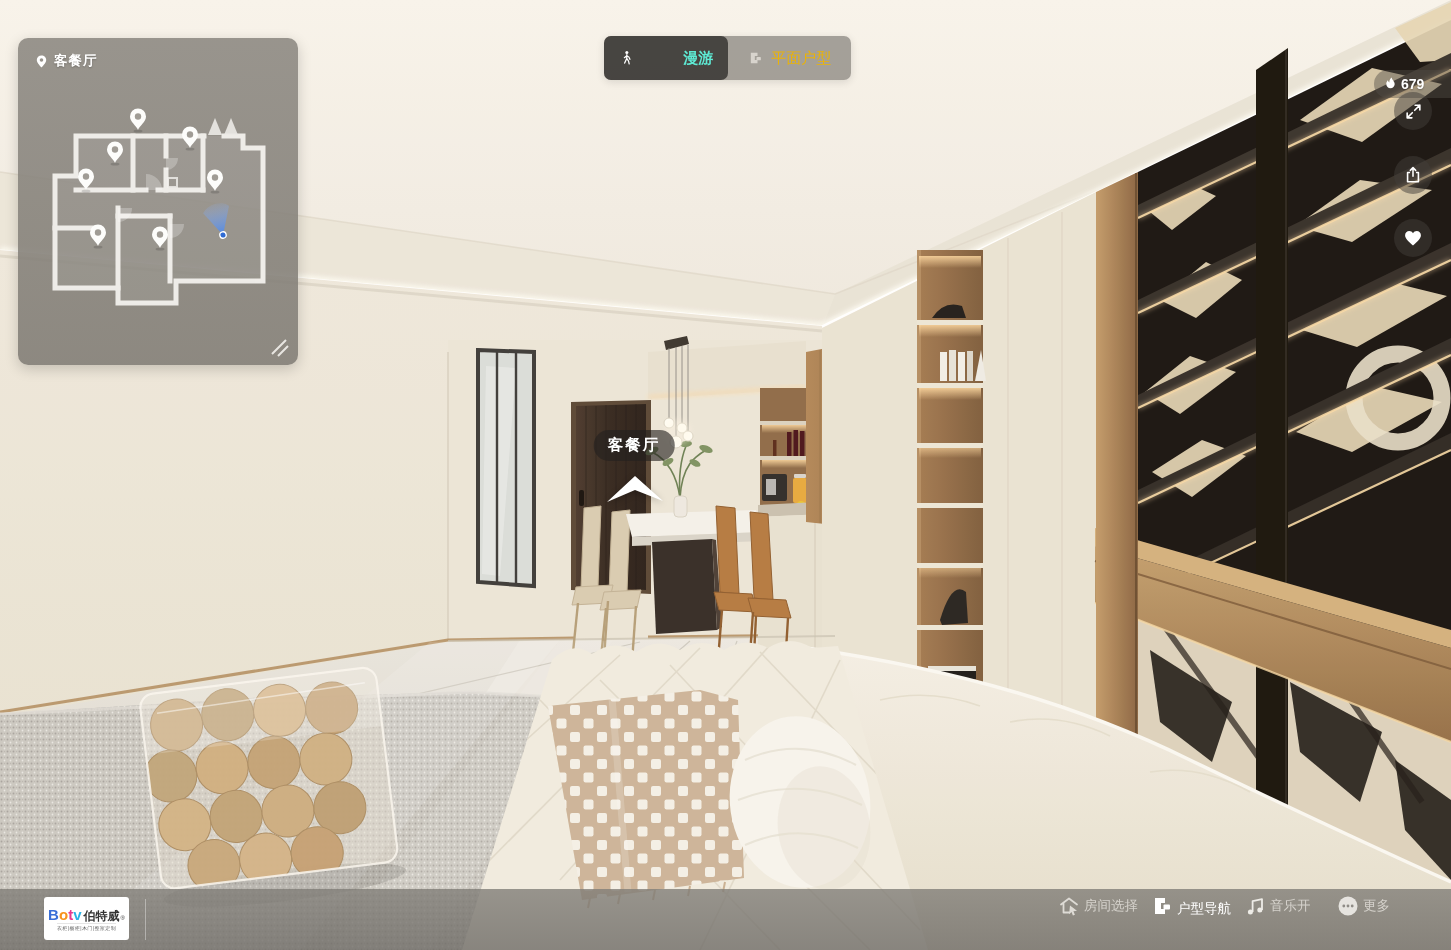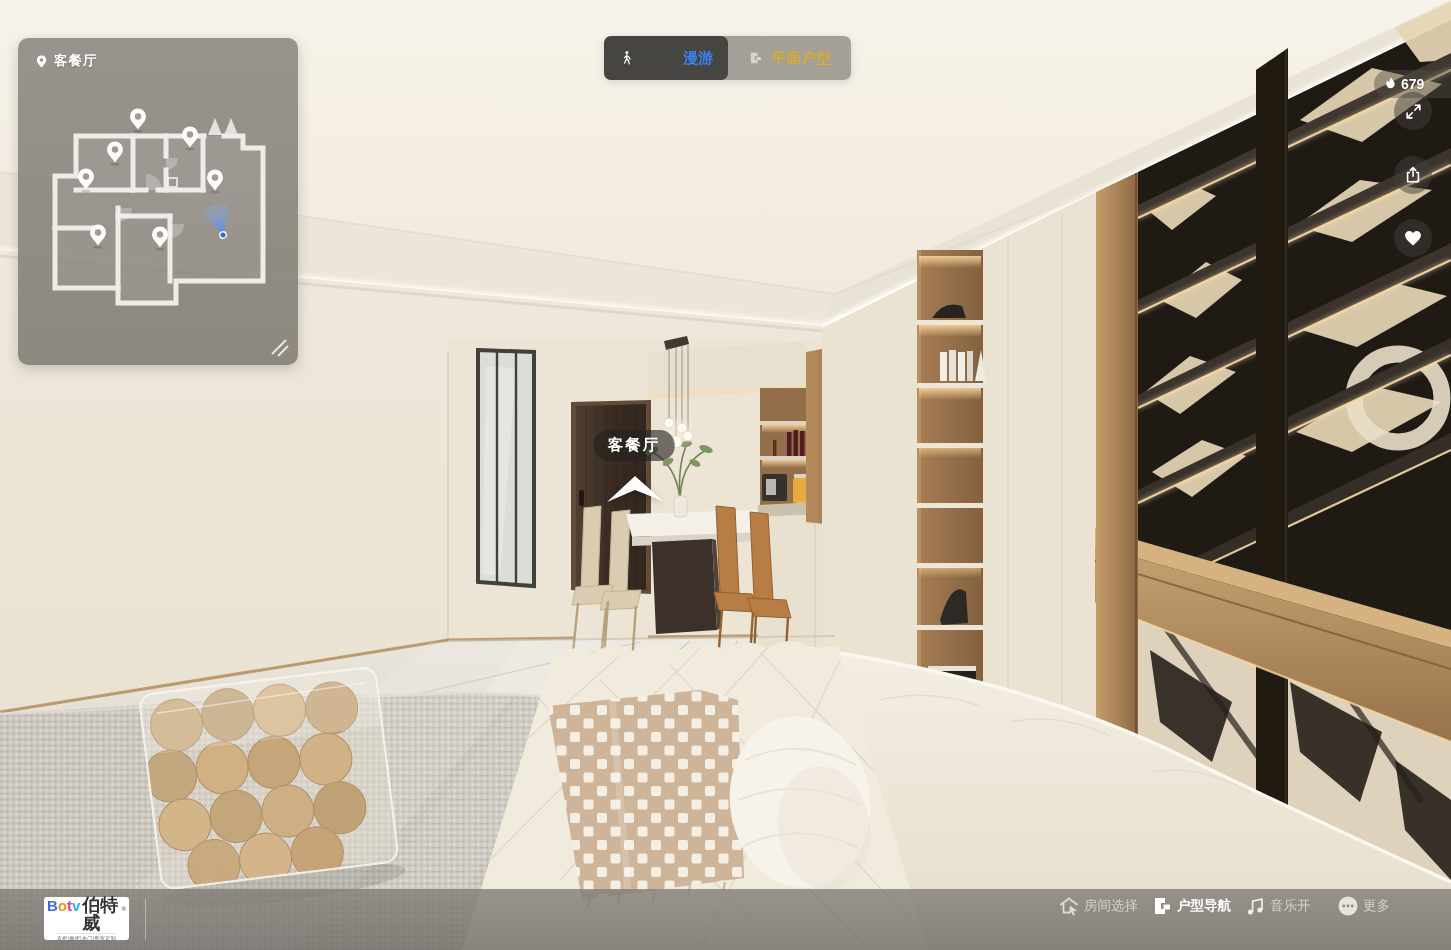--- a/index.html
+++ b/index.html
@@ -27,21 +27,21 @@
   
   .mode-tabs{
     position:absolute;left:604px;top:36px;width:247px;height:44px;border-radius:7px;
     background:rgba(96,93,88,.55);display:flex;align-items:stretch;
     box-shadow:0 2px 8px rgba(0,0,0,.12);
   }
   .mode-tab{
     flex:1;display:flex;align-items:center;justify-content:center;gap:7px;
     font-size:15px;color:#eab308;border-radius:7px;cursor:pointer;white-space:nowrap;
   }
-  .mode-tab.active{background:rgba(58,56,52,.88);color:#3b82f6;font-weight:700;gap:48px;}
+  .mode-tab.active{background:rgba(58,56,52,.88);color:#5eead4;font-weight:700;gap:48px;}
 
   
   .heat{
     position:absolute;left:1374px;top:26px;height:28px;width:77px;
     display:flex;align-items:center;gap:5px;padding-left:11px;
     background:rgba(82,78,72,.45);border-radius:14px 0 0 14px;
     color:#fff;font-size:14px;font-weight:600;text-shadow:0 1px 2px rgba(0,0,0,.3);margin-top:44px;
   }
 
   
@@ -65,31 +65,31 @@
     position:absolute;left:0;top:889px;width:1451px;height:61px;
     background:linear-gradient(180deg,rgba(129,126,120,.8),rgba(110,107,102,.8));
   }
   .logo-card{
     position:absolute;left:44px;top:8px;width:85px;height:43px;background:#fff;
     border-radius:3px;display:flex;flex-direction:column;align-items:center;justify-content:center;
     gap:1px;padding:2px 3px;
   }
   .logo-line1{display:flex;align-items:baseline;line-height:1;}
   .logo-latin{font-size:15px;font-weight:800;letter-spacing:0;}
-  .logo-cn{font-size:18px;font-weight:800;color:#333;margin-left:2px;}
+  .logo-cn{font-size:12px;font-weight:800;color:#333;margin-left:2px;}
   .logo-reg{font-size:6px;color:#333;vertical-align:super;margin-left:1px;}
   .logo-tagline{font-size:5px;color:#666;letter-spacing:.4px;border-top:1px solid #e5e5e5;padding-top:1px;white-space:nowrap;}
   .bar-divider{position:absolute;left:145px;top:10px;width:1px;height:41px;background:rgba(255,255,255,.38);}
   .bar-nav{position:absolute;right:22px;top:5px;display:flex;}
   .bar-item{
     width:93px;display:flex;flex-direction:row;align-items:center;gap:3px;
     color:rgba(222,219,213,.88);font-size:13.5px;cursor:pointer;
   }
   .bar-item .bi-icon{height:24px;display:flex;align-items:center;justify-content:center;}
-  .bar-item.active{color:#fff;font-weight:700;}
+  .bar-item.active{color:#fff;font-weight:400;align-items:flex-end;}
 </style>
 </head>
 <body>
 
 <div class="stage">
 
   <svg class="scene-svg" viewBox="0 0 1451 950">
     <defs>
       <linearGradient id="ceilG" x1="0" y1="0" x2="0" y2="1">
         <stop offset="0" stop-color="#f8f4ec"></stop>

